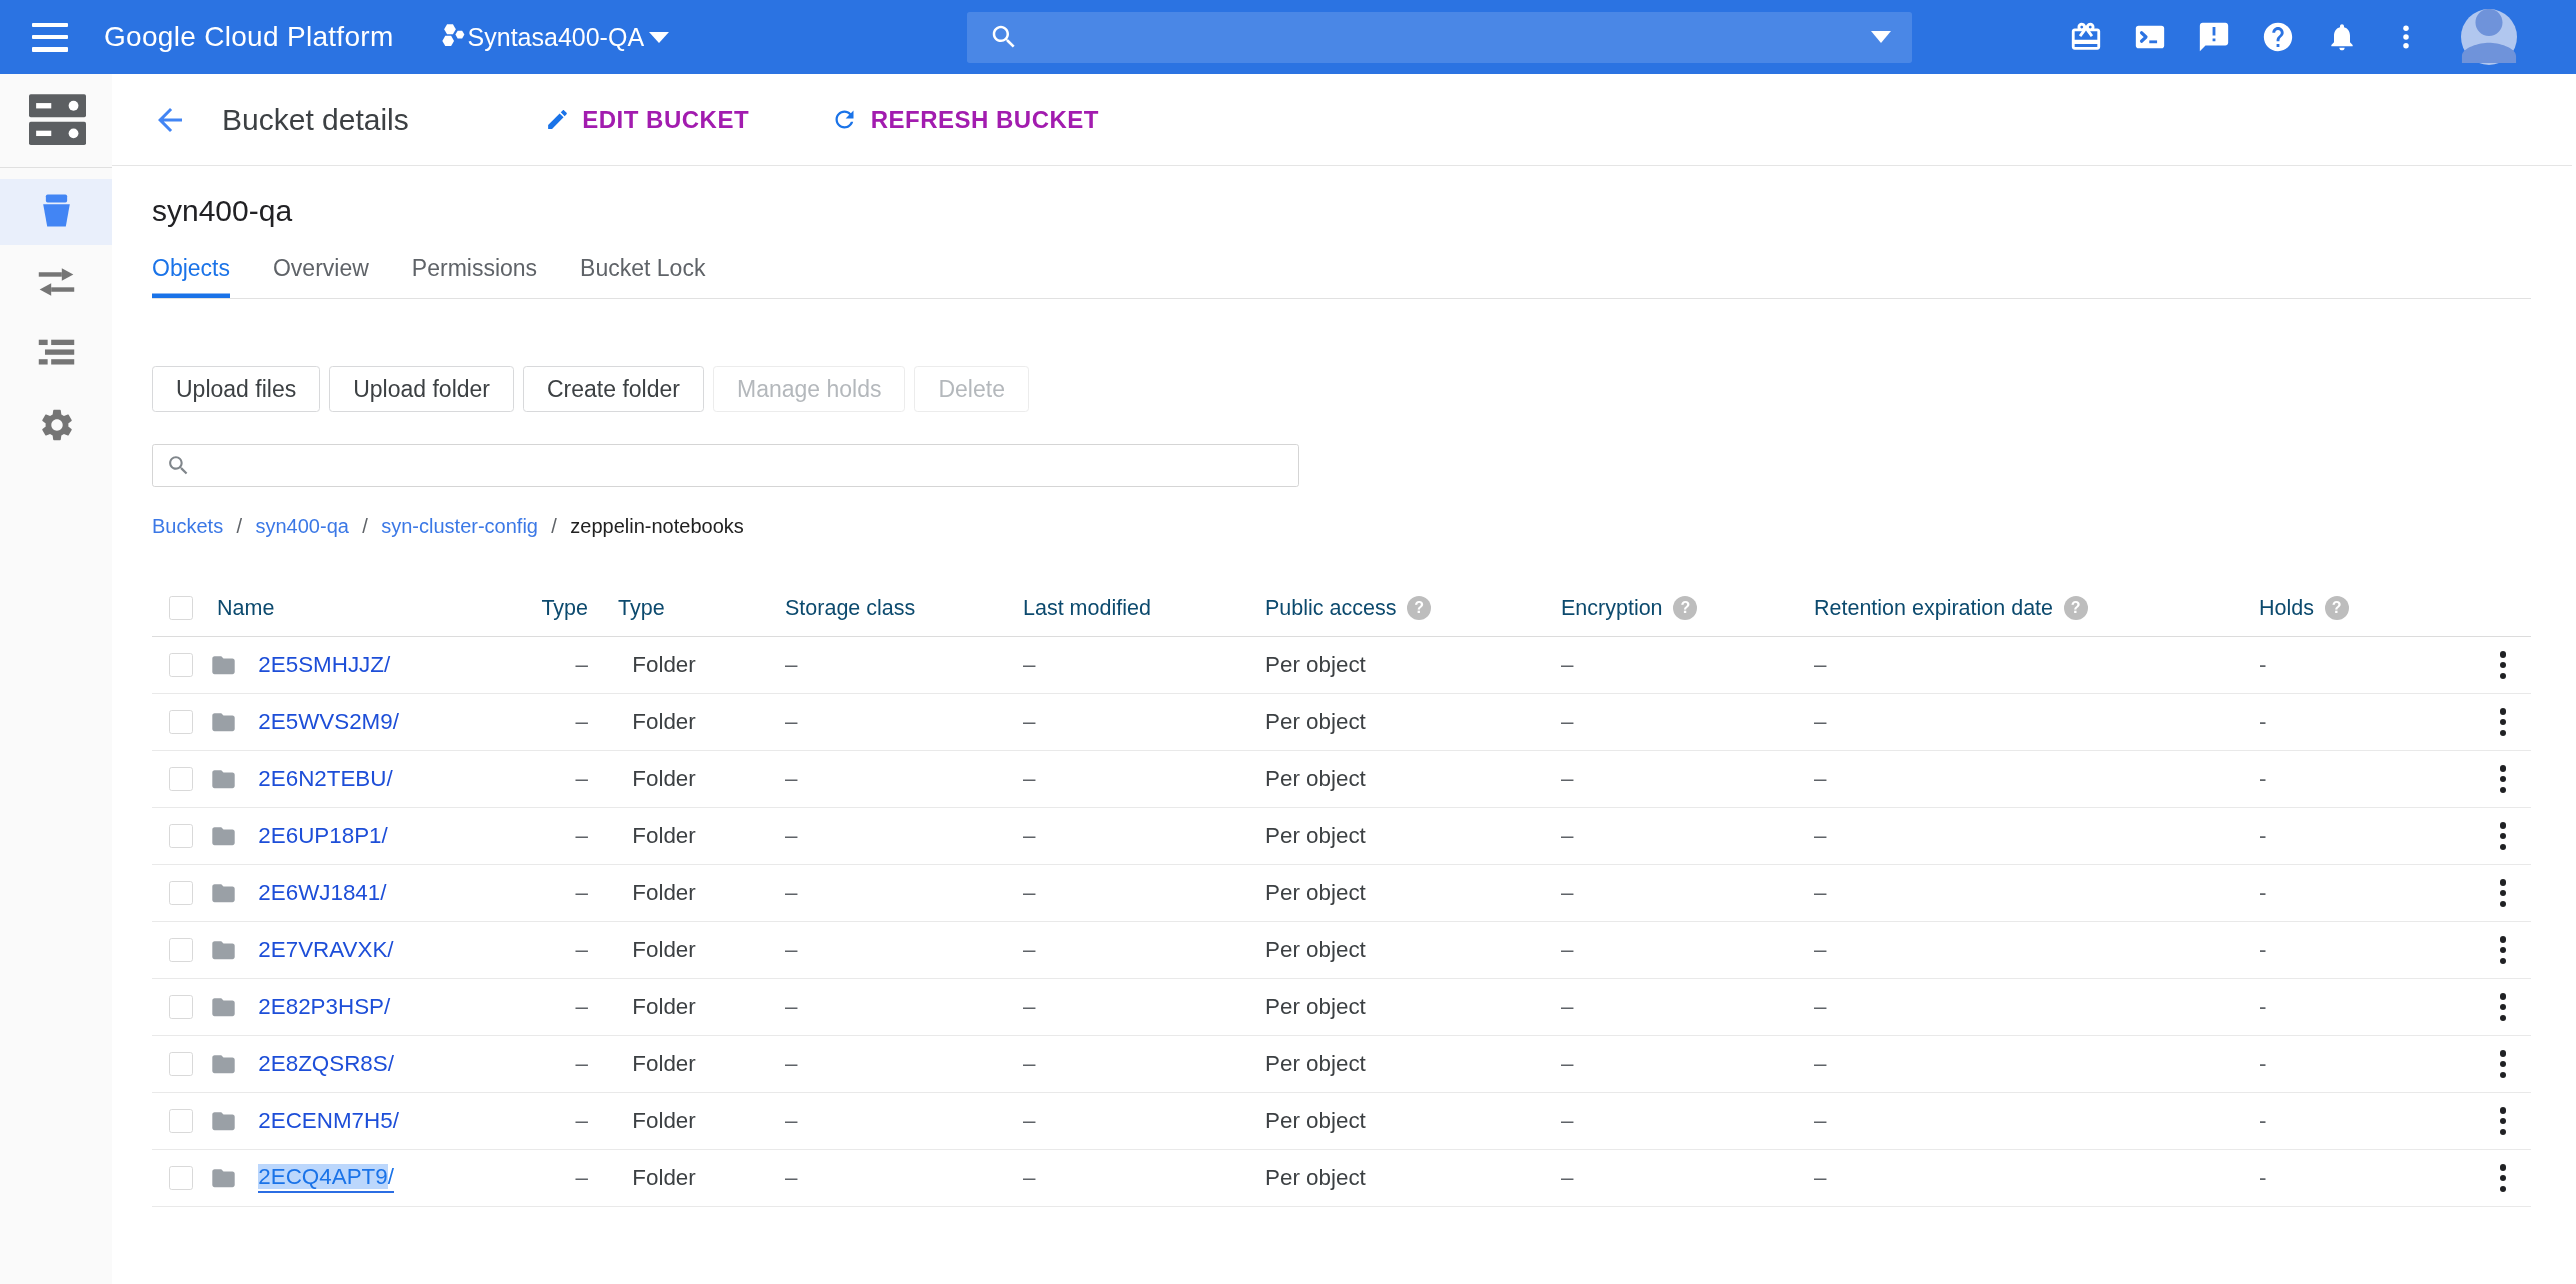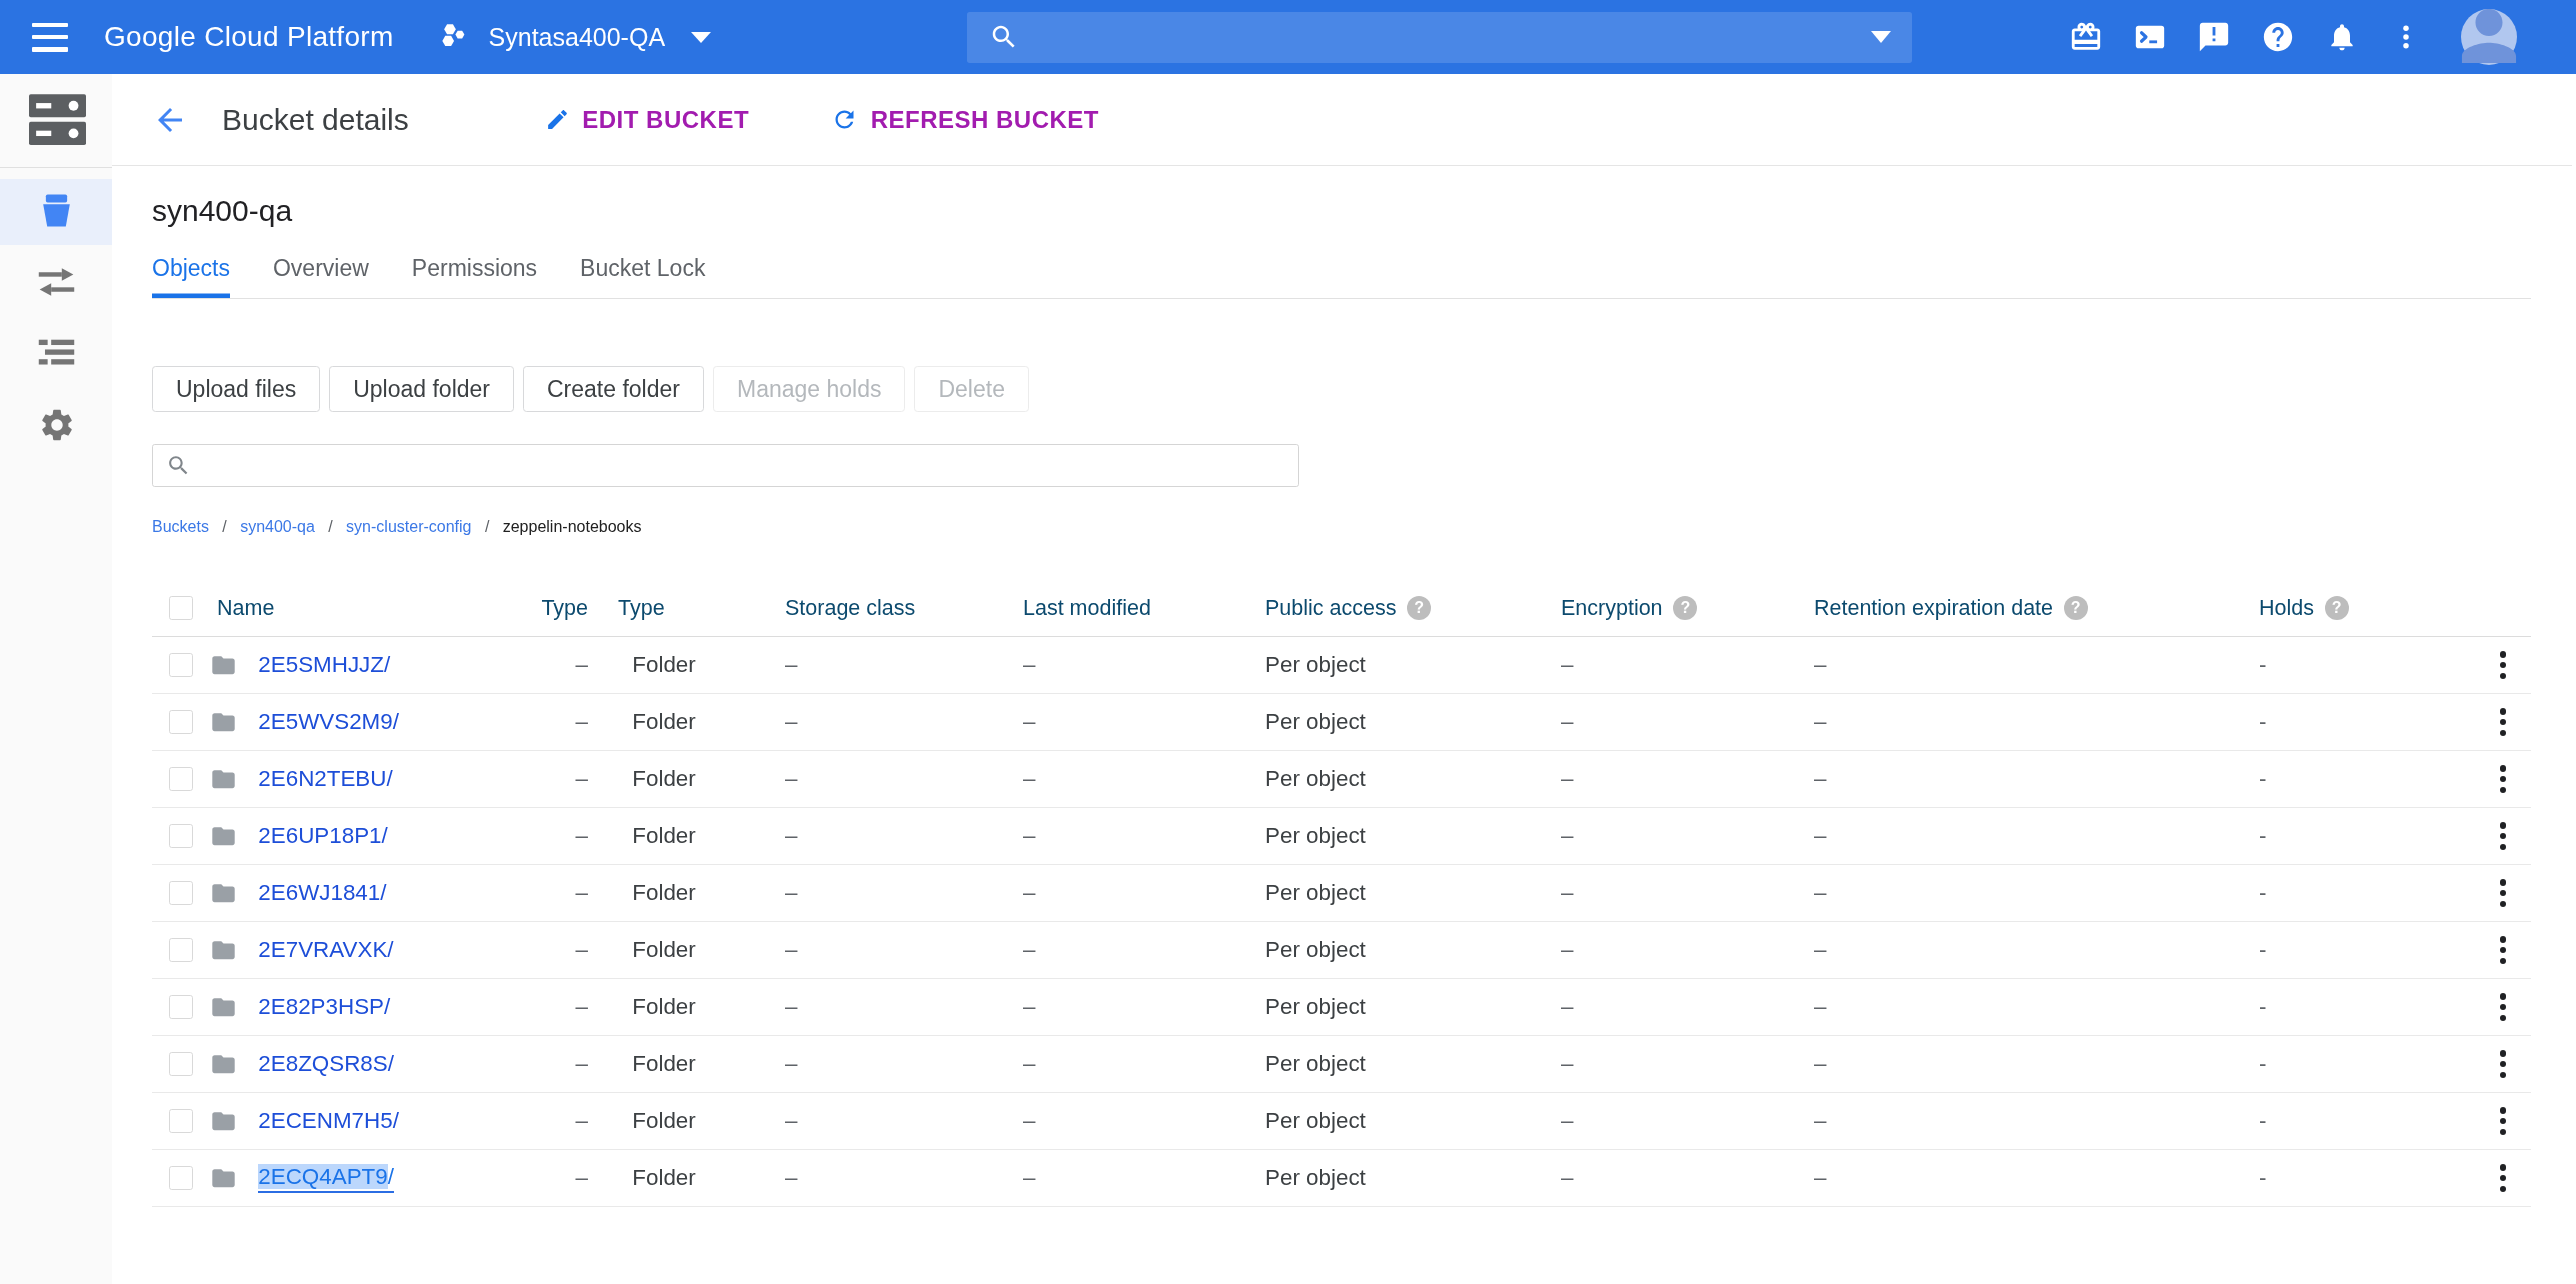--- a/index.html
+++ b/index.html
@@ -7,21 +7,21 @@
   body { font-family:"Liberation Sans", sans-serif; background:#fff; color:#212121; }
   .app { position:relative; width:2576px; height:1284px; }
 
   
   .header { position:absolute; top:0; left:0; width:100%; height:74px;
             background:#2b73e2; display:flex; align-items:center; color:#fff; }
   .menu-btn { margin-left:32px; width:36px; height:29px; display:flex; flex-direction:column;
               justify-content:space-between; cursor:pointer; }
   .menu-btn i { display:block; height:4.5px; background:#fff; border-radius:0.9px; }
   .logo { margin-left:36px; font-size:28px; letter-spacing:0.3px; white-space:nowrap; }
-  .project { margin-left:47px; display:flex; align-items:center; gap:21px; cursor:pointer; }
+  .project { margin-left:47px; display:flex; align-items:center; gap:0; cursor:pointer; }
   .project-name { font-size:25px; }
   .caret-down { width:0; height:0; border-left:10px solid transparent; border-right:10px solid transparent;
                 border-top:11.6px solid #fff; margin-left:5.4px; }
   .searchbar { position:absolute; left:967px; top:11.6px; width:945px; height:51px;
                background:rgba(255,255,255,0.15); border-radius:2.7px; display:flex; align-items:center; }
   .searchbar .s-icon { margin-left:21.5px; display:flex; }
   .searchbar input { flex:1; background:transparent; border:none; outline:none; color:#fff;
                      font-size:24px; margin:0 14.3px; font-family:"Liberation Sans",sans-serif; }
   .searchbar .caret-down { margin-right:21.5px; border-top-width:12.5px; }
   .header-actions { position:absolute; right:59px; top:0; height:74px; display:flex; align-items:center; gap:28px; }
@@ -59,21 +59,21 @@
          font-size:23px; color:#3c4043; font-family:"Liberation Sans",sans-serif; cursor:pointer; }
   .btn.disabled { color:#b4b8bc; border-color:#ececec; cursor:default; }
 
   .filterbox { margin-top:32px; width:1147px; height:43px; border:1.8px solid #d5d5d5; border-radius:2.7px;
                display:flex; align-items:center; background:#fff; }
   .filterbox .f-icon { margin-left:12.5px; display:flex; }
   .filterbox input { flex:1; border:none; outline:none; font-size:23px; color:#202124; margin-left:10.7px;
                      font-family:"Liberation Sans",sans-serif; }
   .filterbox input::placeholder { color:#80868b; }
 
-  .breadcrumb { margin-top:25px; display:flex; align-items:center; gap:13.4px; font-size:16px; height:29px; }
+  .breadcrumb { margin-top:25px; display:flex; align-items:center; gap:13.4px; font-size:20px; height:29px; }
   .crumb { color:#3b78e6; cursor:pointer; }
   .crumb.current { color:#212121; cursor:default; }
   .crumb-sep { color:#5f6368; }
 
   
   .table { margin-top:39px; width:2379px; }
   .trow { display:grid;
           grid-template-columns:56px 335px 75px 167px 238px 242px 296px 253px 445px 179px minmax(0,1fr);
           align-items:center; height:57px; border-bottom:1.8px solid #e9e9e9; }
   .trow.thead { border-bottom:1.8px solid #dcdcdc; color:#5f6368; }

